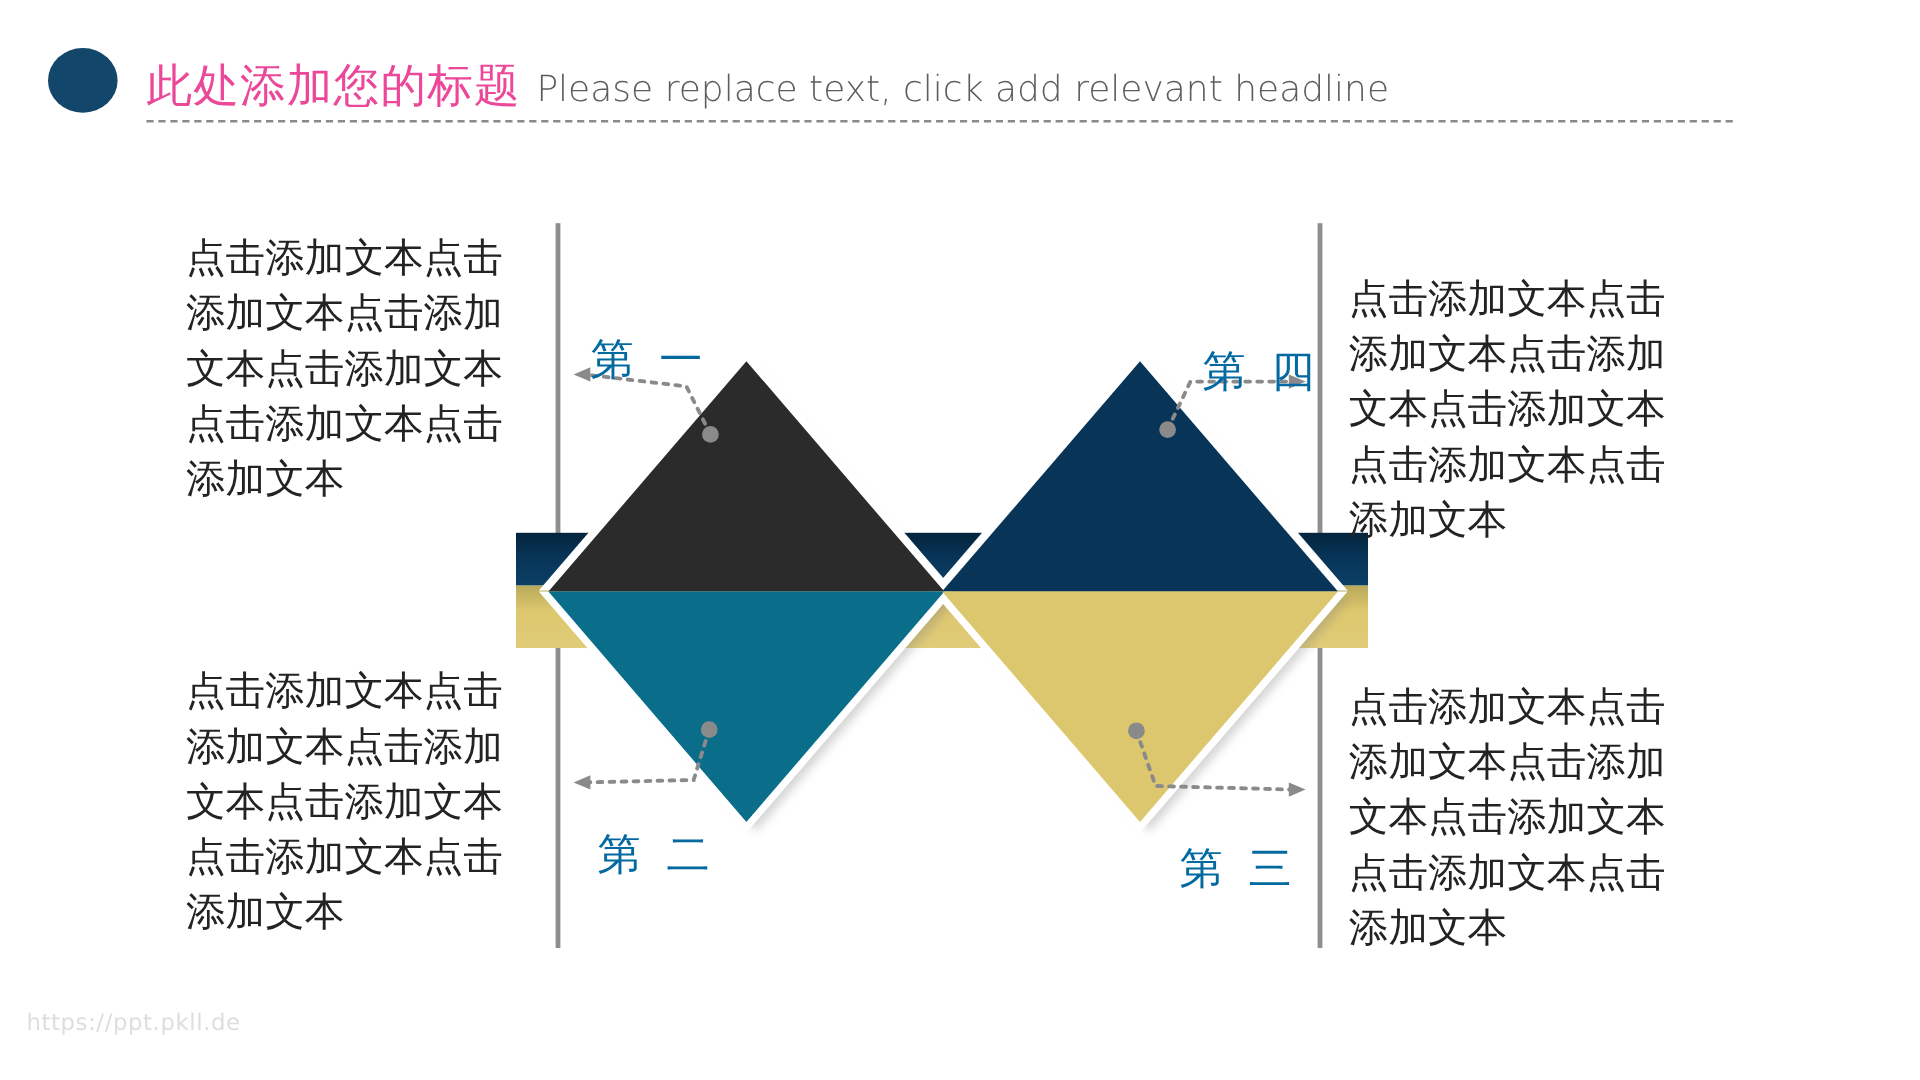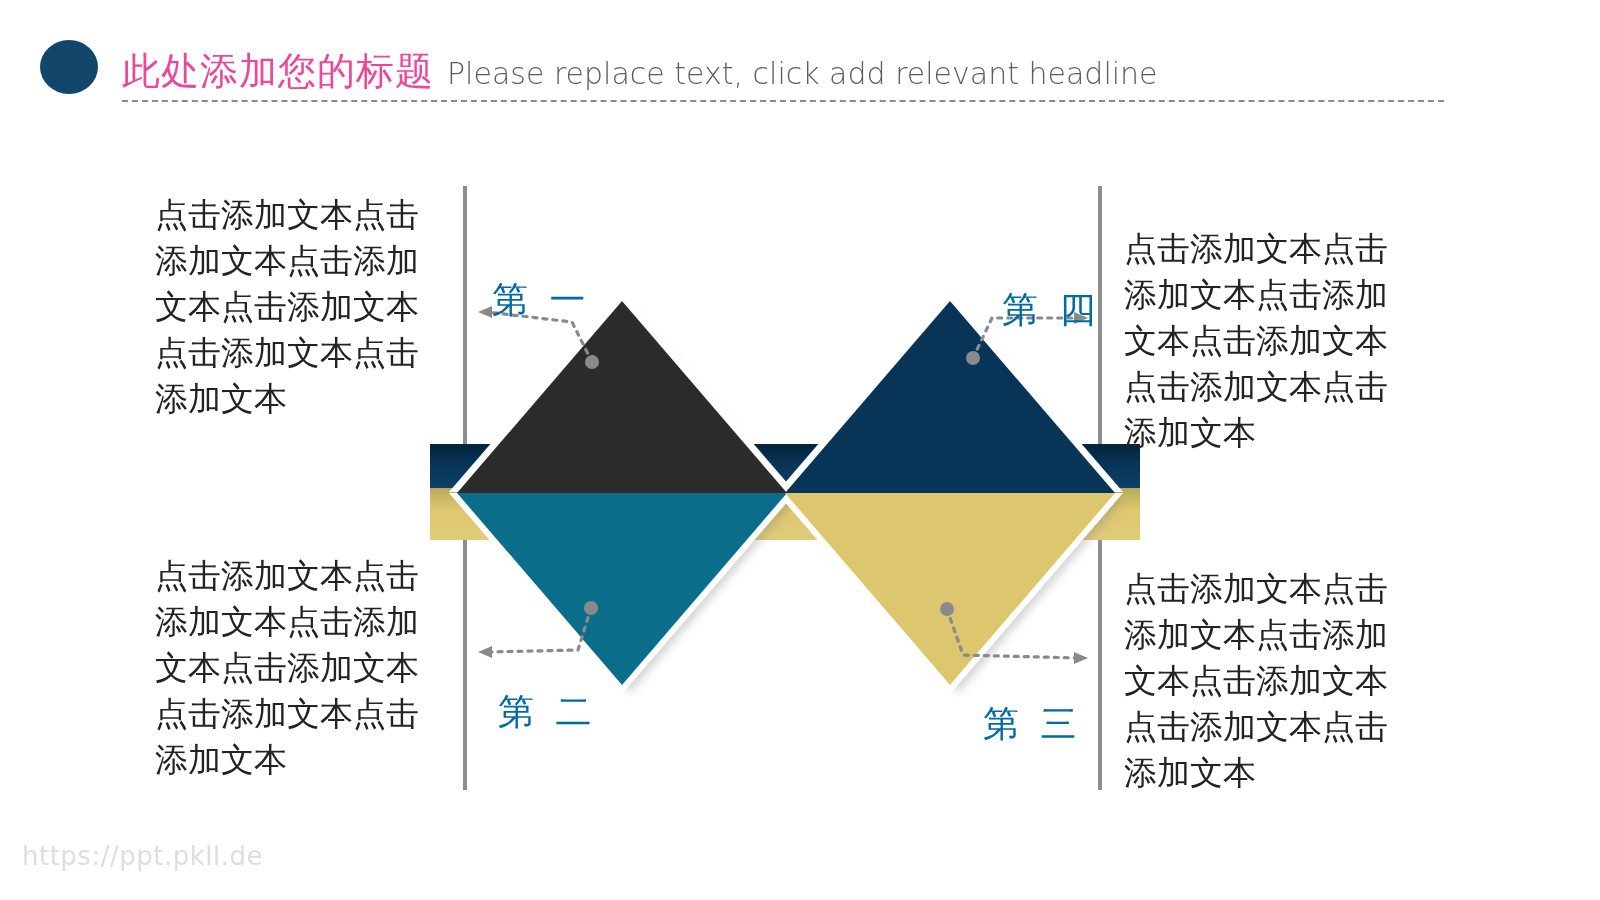--- a/index.html
+++ b/index.html
@@ -158,21 +158,21 @@
     height: 900px;
     pointer-events: none;
   }
 
   
   #footer-url {
     position: absolute;
     left: 22px;
     top: 841px;
     font-family: "DejaVu Sans", "Liberation Sans", sans-serif;
-    font-size: 26px;
+    font-size: 19px;
     color: #dedede;
     letter-spacing: 0.5px;
   }
 </style>
 </head>
 <body>
 
 <div id="slide">
 
   <div id="header">

